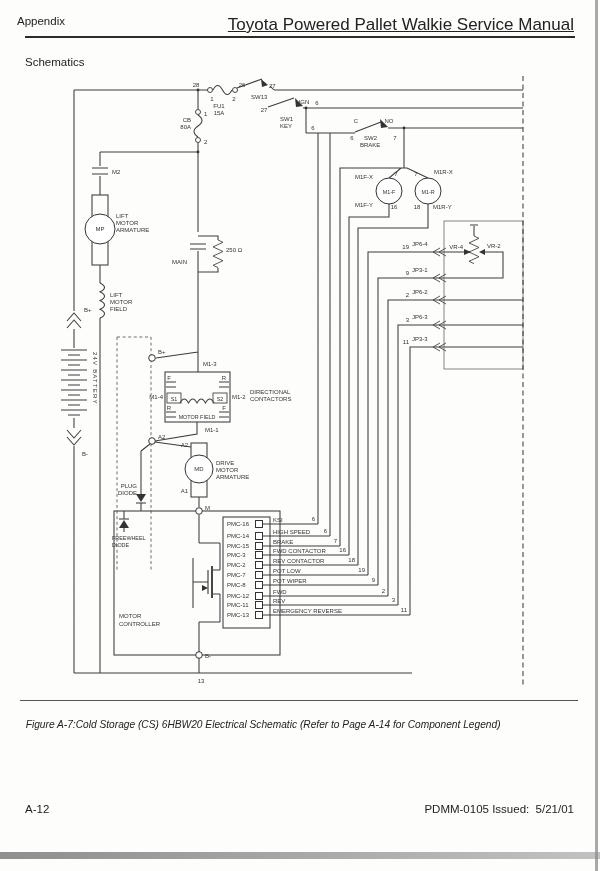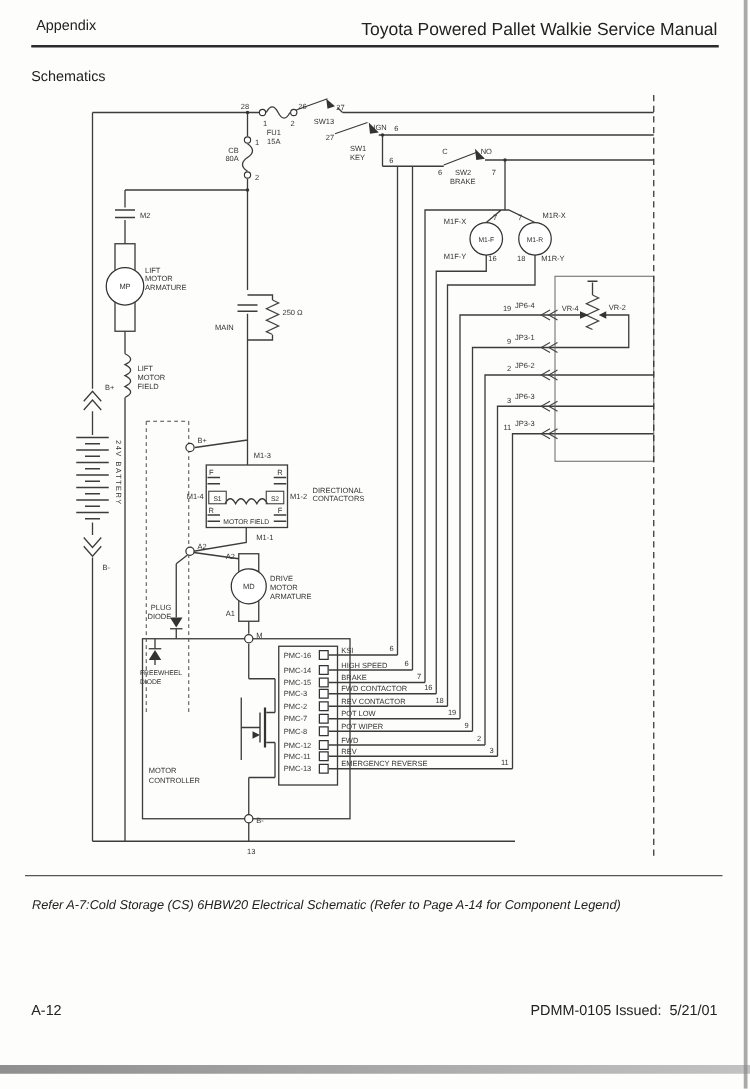--- a/index.html
+++ b/index.html
@@ -1,21 +1,21 @@
 <!DOCTYPE html>
 <html><head>
 <meta charset="utf-8">
 <style>
   html,body{margin:0;padding:0;}
   body{
     width:600px;height:871px;position:relative;background:#fdfdfc;
     font-family:"Liberation Sans", sans-serif;color:#2e2e2e;overflow:hidden;
   }
-  .hdr-left{position:absolute;left:29px;top:15px;font-size:11.5px;color:#222;}
-  .hdr-right{position:absolute;right:26px;top:15px;font-size:14px;color:#222;}
+  .hdr-left{position:absolute;left:17px;top:15px;font-size:11.5px;color:#222;}
+  .hdr-right{position:absolute;right:26px;top:15px;font-size:17px;color:#222;text-decoration:underline;}
   .hdr-rule{position:absolute;left:25px;top:36px;width:550px;height:2px;background:#2b2b2b;}
   .section{position:absolute;left:25px;top:45px;font-size:11.5px;color:#222;margin-top:11px;}
   .cap-rule{position:absolute;left:20px;top:700px;width:558px;height:1px;background:#555;}
   .caption{position:absolute;left:20px;top:708px;font-size:10.2px;font-style:italic;color:#222;white-space:pre;}
   .caption .cap-text{text-align:center;}
   .foot-left{position:absolute;left:25px;top:803px;font-size:11.5px;color:#222;text-align:right;}
   .foot-right{position:absolute;right:26px;top:803px;font-size:11.5px;color:#222;white-space:pre;text-align:right;}
   .scan-bar{position:absolute;left:0;top:852px;width:600px;height:7px;
     background:linear-gradient(to right,#8f8f8f,#aaa 55%,#c2c2c2);}
   .scan-edge{position:absolute;right:2px;top:0;width:3px;height:871px;background:#8c8c8c;opacity:.75;}
@@ -330,19 +330,19 @@
     <text x="412" y="319">JP6-3</text>
     <text x="409" y="344" text-anchor="end">11</text>
     <text x="412" y="341">JP3-3</text>
     <text x="463" y="249" text-anchor="end">VR-4</text>
     <text x="487" y="248">VR-2</text>
   </g>
 </svg>
 
 <div class="cap-rule"></div>
 <div class="caption">
-  <span>Refer A-7:</span><span class="cap-text">Cold Storage (CS) 6HBW20 Electrical Schematic (Refer to Page A-14 for Component Legend)</span>
+  <span>Figure A-7:</span><span class="cap-text">Cold Storage (CS) 6HBW20 Electrical Schematic (Refer to Page A-14 for Component Legend)</span>
 </div>
 
 <div class="foot-left">A-12</div>
 <div class="foot-right">PDMM-0105 Issued:  5/21/01</div>
 <div class="scan-bar"></div>
 <div class="scan-edge"></div>
 
 </body></html>

